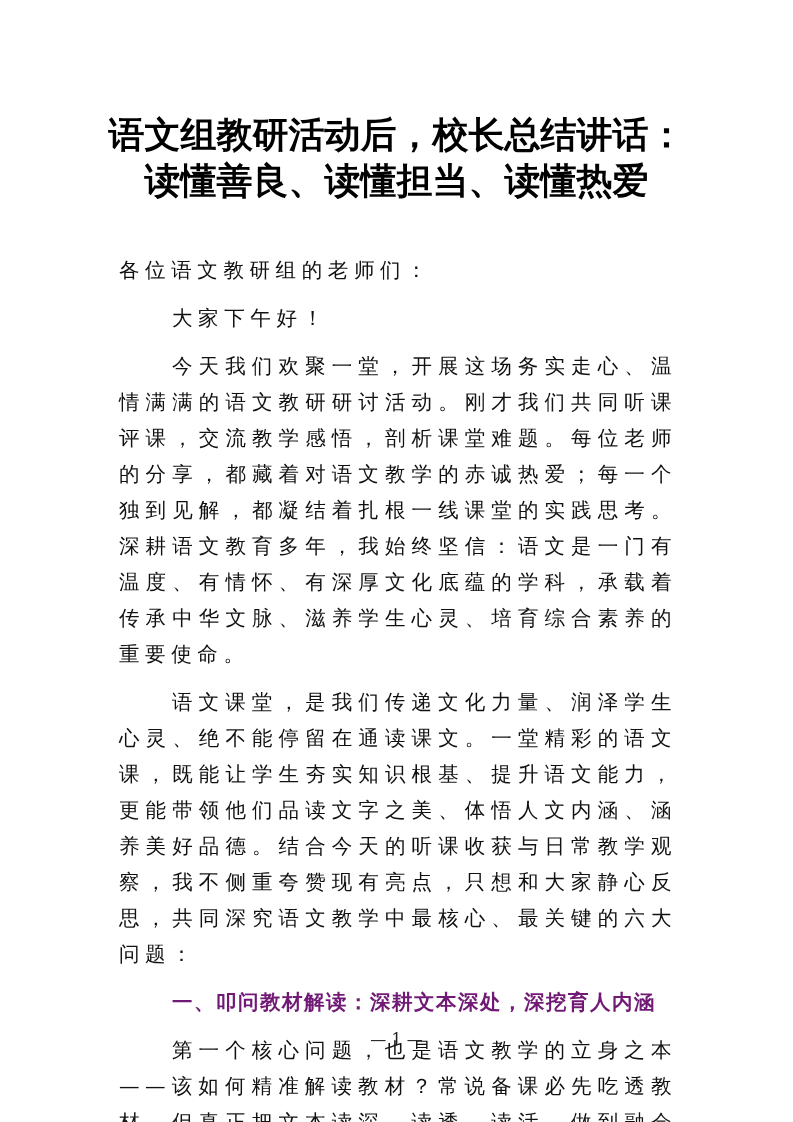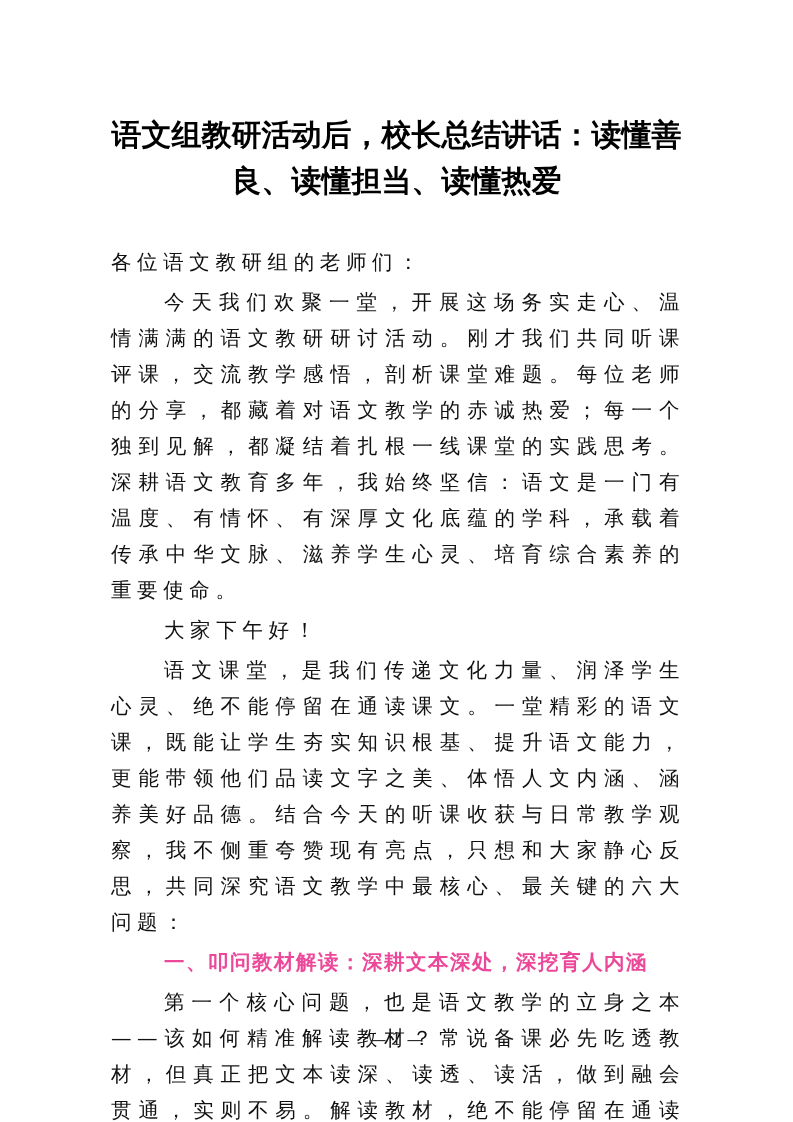--- a/index.html
+++ b/index.html
@@ -2,50 +2,50 @@
 <html><head>
 <meta charset="utf-8">
 <style>
   html, body { margin: 0; padding: 0; background: #ffffff; }
   body { width: 793px; height: 1122px; position: relative; overflow: hidden; }
   .page { position: absolute; left: 0; top: 0; width: 793px; height: 1122px; background: #fff; }
   .title {
     position: absolute; left: 100px; top: 112px; width: 593px;
     text-align: center;
     font-family: "DejaVu Sans", "Liberation Sans", sans-serif;
-    font-weight: bold; font-size: 30px; line-height: 46px; color: #000;
+    font-weight: bold; font-size: 36px; line-height: 46px; color: #000;
     letter-spacing: 0px;
   }
   .body {
     position: absolute; left: 107px; top: 240px; width: 582px;
     font-family: "DejaVu Serif", "Liberation Serif", serif;
     font-size: 20.5px; line-height: 36px; color: #111;
     letter-spacing: 5.6px;
     text-align: justify;
   }
-  .body p { margin: 4px; }
+  .body p { margin: 12px; }
   .indent { text-indent: 53px; }
   .heading {
     font-family: "DejaVu Sans", "Liberation Sans", sans-serif;
-    font-weight: bold; letter-spacing: 1.5px; color: #ec4899;
+    font-weight: bold; letter-spacing: 1.5px; color: #701a75;
   }
   .pagenum {
     position: absolute; left: 0; top: 1030px; width: 793px; text-align: center;
     font-family: "DejaVu Serif", "Liberation Serif", serif; font-size: 16px; color: #222;
   }
 </style>
 </head>
 <body>
 
 <div class="page">
   <div class="title">语文组教研活动后，校长总结讲话：读懂善良、读懂担当、读懂热爱</div>
 
   <div class="body">
     <p>各位语文教研组的老师们：</p>
+    <p class="indent">大家下午好！</p>
     <p class="indent">今天我们欢聚一堂，开展这场务实走心、温情满满的语文教研研讨活动。刚才我们共同听课评课，交流教学感悟，剖析课堂难题。每位老师的分享，都藏着对语文教学的赤诚热爱；每一个独到见解，都凝结着扎根一线课堂的实践思考。深耕语文教育多年，我始终坚信：语文是一门有温度、有情怀、有深厚文化底蕴的学科，承载着传承中华文脉、滋养学生心灵、培育综合素养的重要使命。</p>
-    <p class="indent">大家下午好！</p>
     <p class="indent">语文课堂，是我们传递文化力量、润泽学生心灵、绝不能停留在通读课文。一堂精彩的语文课，既能让学生夯实知识根基、提升语文能力，更能带领他们品读文字之美、体悟人文内涵、涵养美好品德。结合今天的听课收获与日常教学观察，我不侧重夸赞现有亮点，只想和大家静心反思，共同深究语文教学中最核心、最关键的六大问题：</p>
     <p class="indent heading">一、叩问教材解读：深耕文本深处，深挖育人内涵</p>
     <p class="indent">第一个核心问题，也是语文教学的立身之本——该如何精准解读教材？常说备课必先吃透教材，但真正把文本读深、读透、读活，做到融会贯通，实则不易。解读教材，绝不能停留在通读课文、标注重点的浅层阶段，必须做到统筹全局、前后联动：既要研读单元导语，明晰单元人文主题与核心语文要素，</p>
   </div>
 
   <div class="pagenum">— 1 —</div>
 </div>
 
 </body></html>

